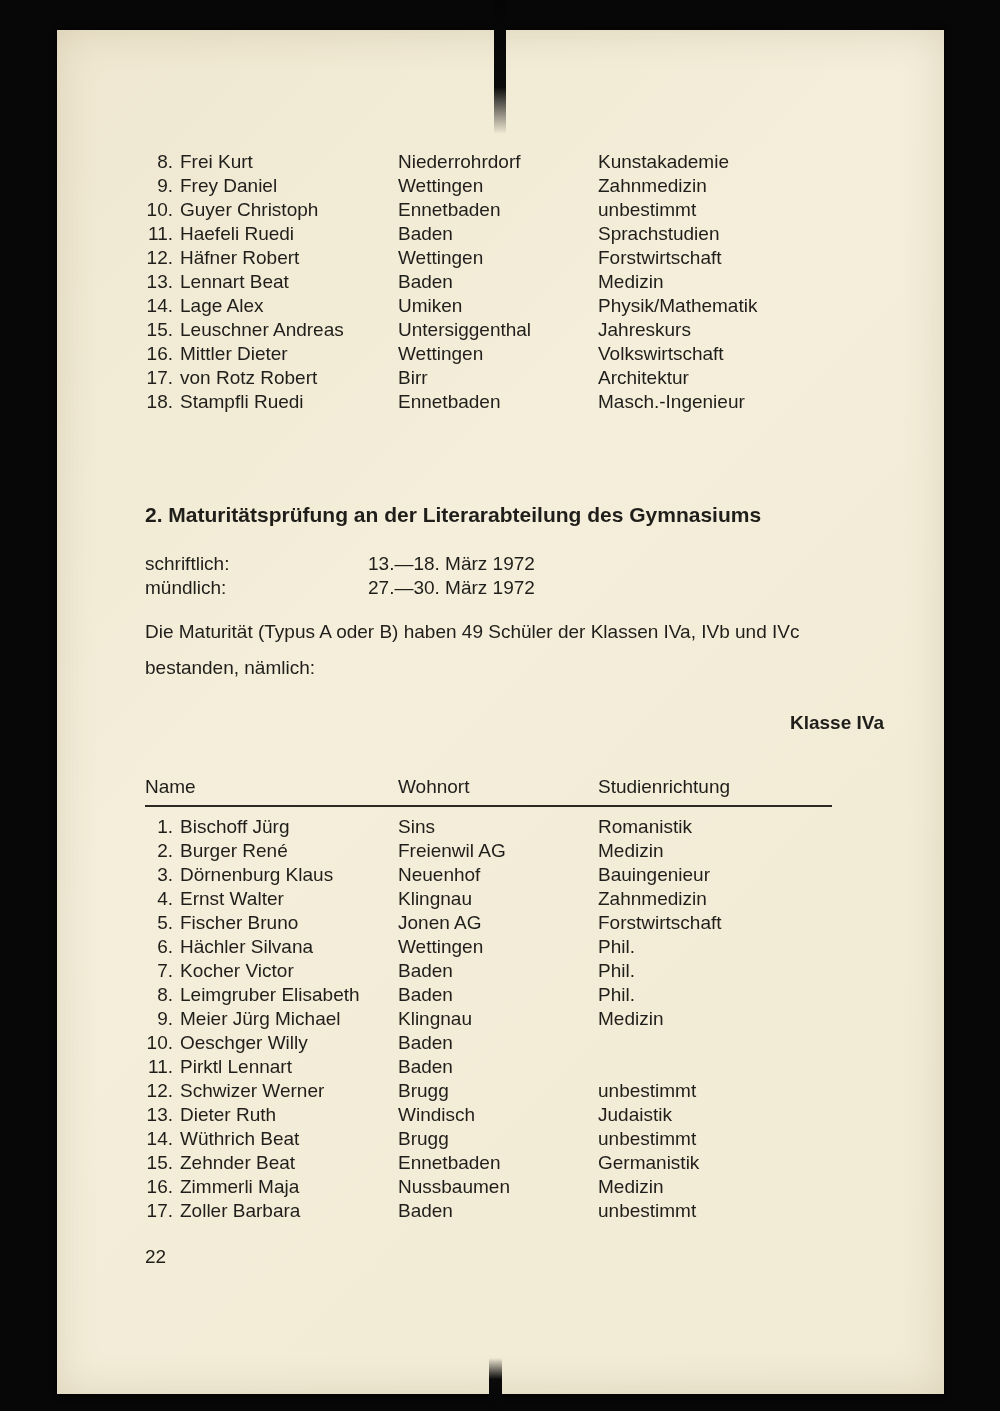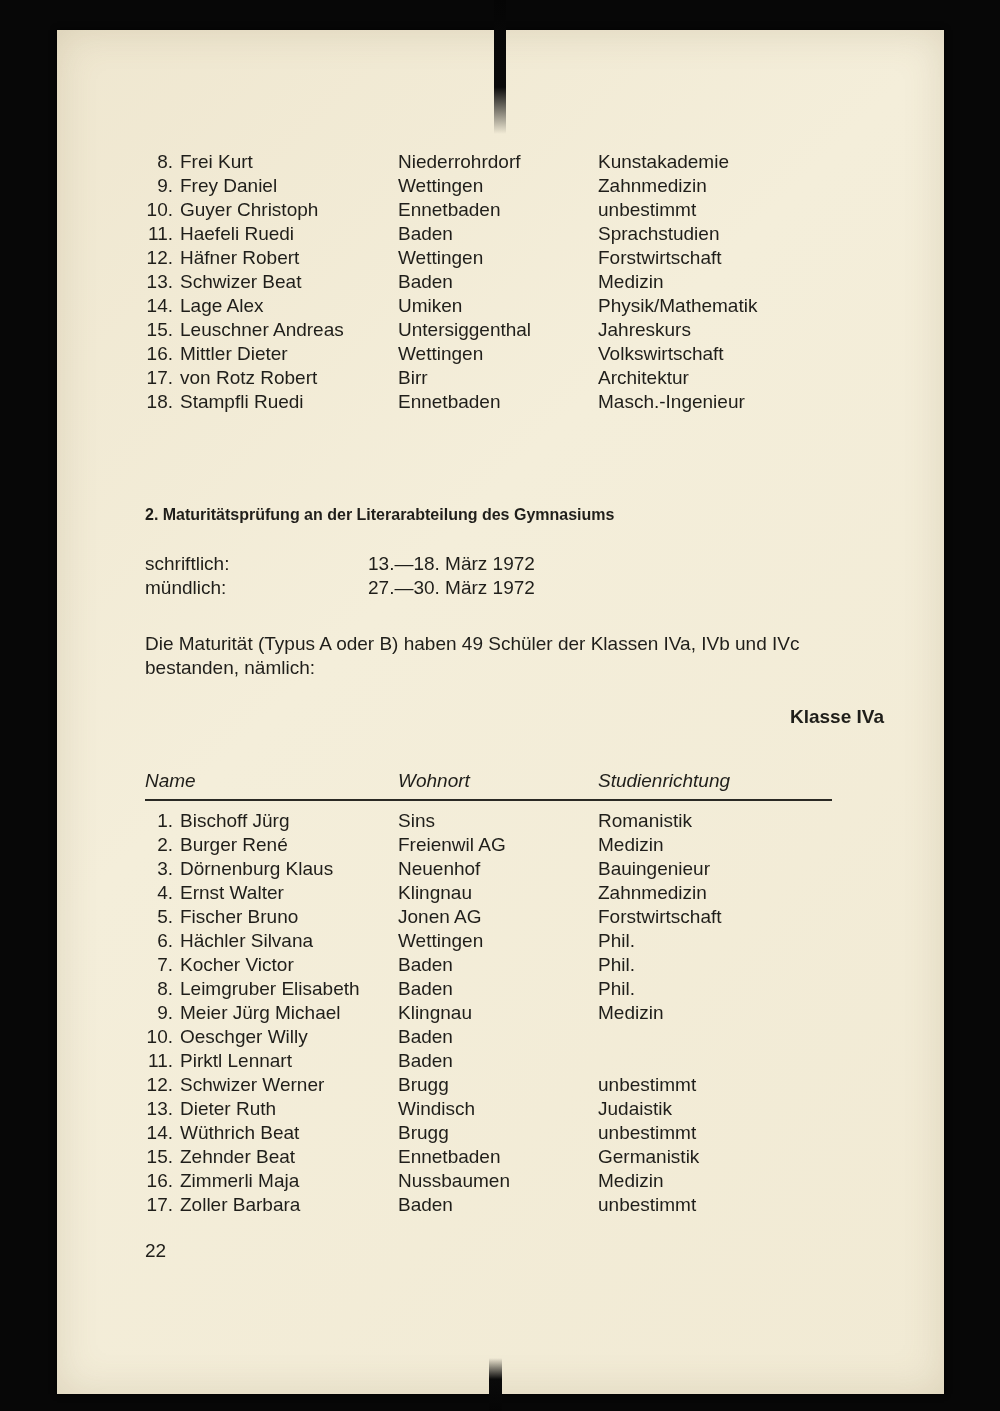--- a/index.html
+++ b/index.html
@@ -57,42 +57,41 @@
   .row .wohnort {
     width: 200px;
     flex: 0 0 200px;
   }
   .row .studium {
     flex: 1;
   }
   .section-heading {
     font-weight: bold;
     margin-top: 89px;
-    font-size: 16px;
+    font-size: 21px;
   }
   .schedule {
     margin-top: 25px;
   }
   .sched-row { display: flex; line-height: 24px; }
   .sched-row .lbl { width: 223px; flex: 0 0 223px; }
   .paragraph {
-    margin-top: 32px;
+    margin-top: 14px;
     width: 710px;
-    line-height: 24px;
+    line-height: 36px;
   }
   .klasse-heading {
     font-weight: bold;
     margin-top: 25px;
     text-align: right;
   }
   .table-head {
     display: flex;
     margin-top: 40px;
     line-height: 24px;
-    font-style: italic;
   }
   .table-head .col-name { width: 253px; flex: 0 0 253px; }
   .table-head .col-wohnort { width: 200px; flex: 0 0 200px; }
   .table-head .col-studium { flex: 1; }
   .rule {
     margin-top: 6px;
     width: 687px;
     height: 0;
     border-top: 2px solid #2a2924;
   }
@@ -135,21 +134,21 @@
           <span class="studium">Sprachstudien</span>
         </div>
           <div class="row">
           <span class="num">12.</span>
           <span class="name">Häfner Robert</span>
           <span class="wohnort">Wettingen</span>
           <span class="studium">Forstwirtschaft</span>
         </div>
           <div class="row">
           <span class="num">13.</span>
-          <span class="name">Schwizer Beat</span>
+          <span class="name">Lennart Beat</span>
           <span class="wohnort">Baden</span>
           <span class="studium">Medizin</span>
         </div>
           <div class="row">
           <span class="num">14.</span>
           <span class="name">Lage Alex</span>
           <span class="wohnort">Umiken</span>
           <span class="studium">Physik/Mathematik</span>
         </div>
           <div class="row">

